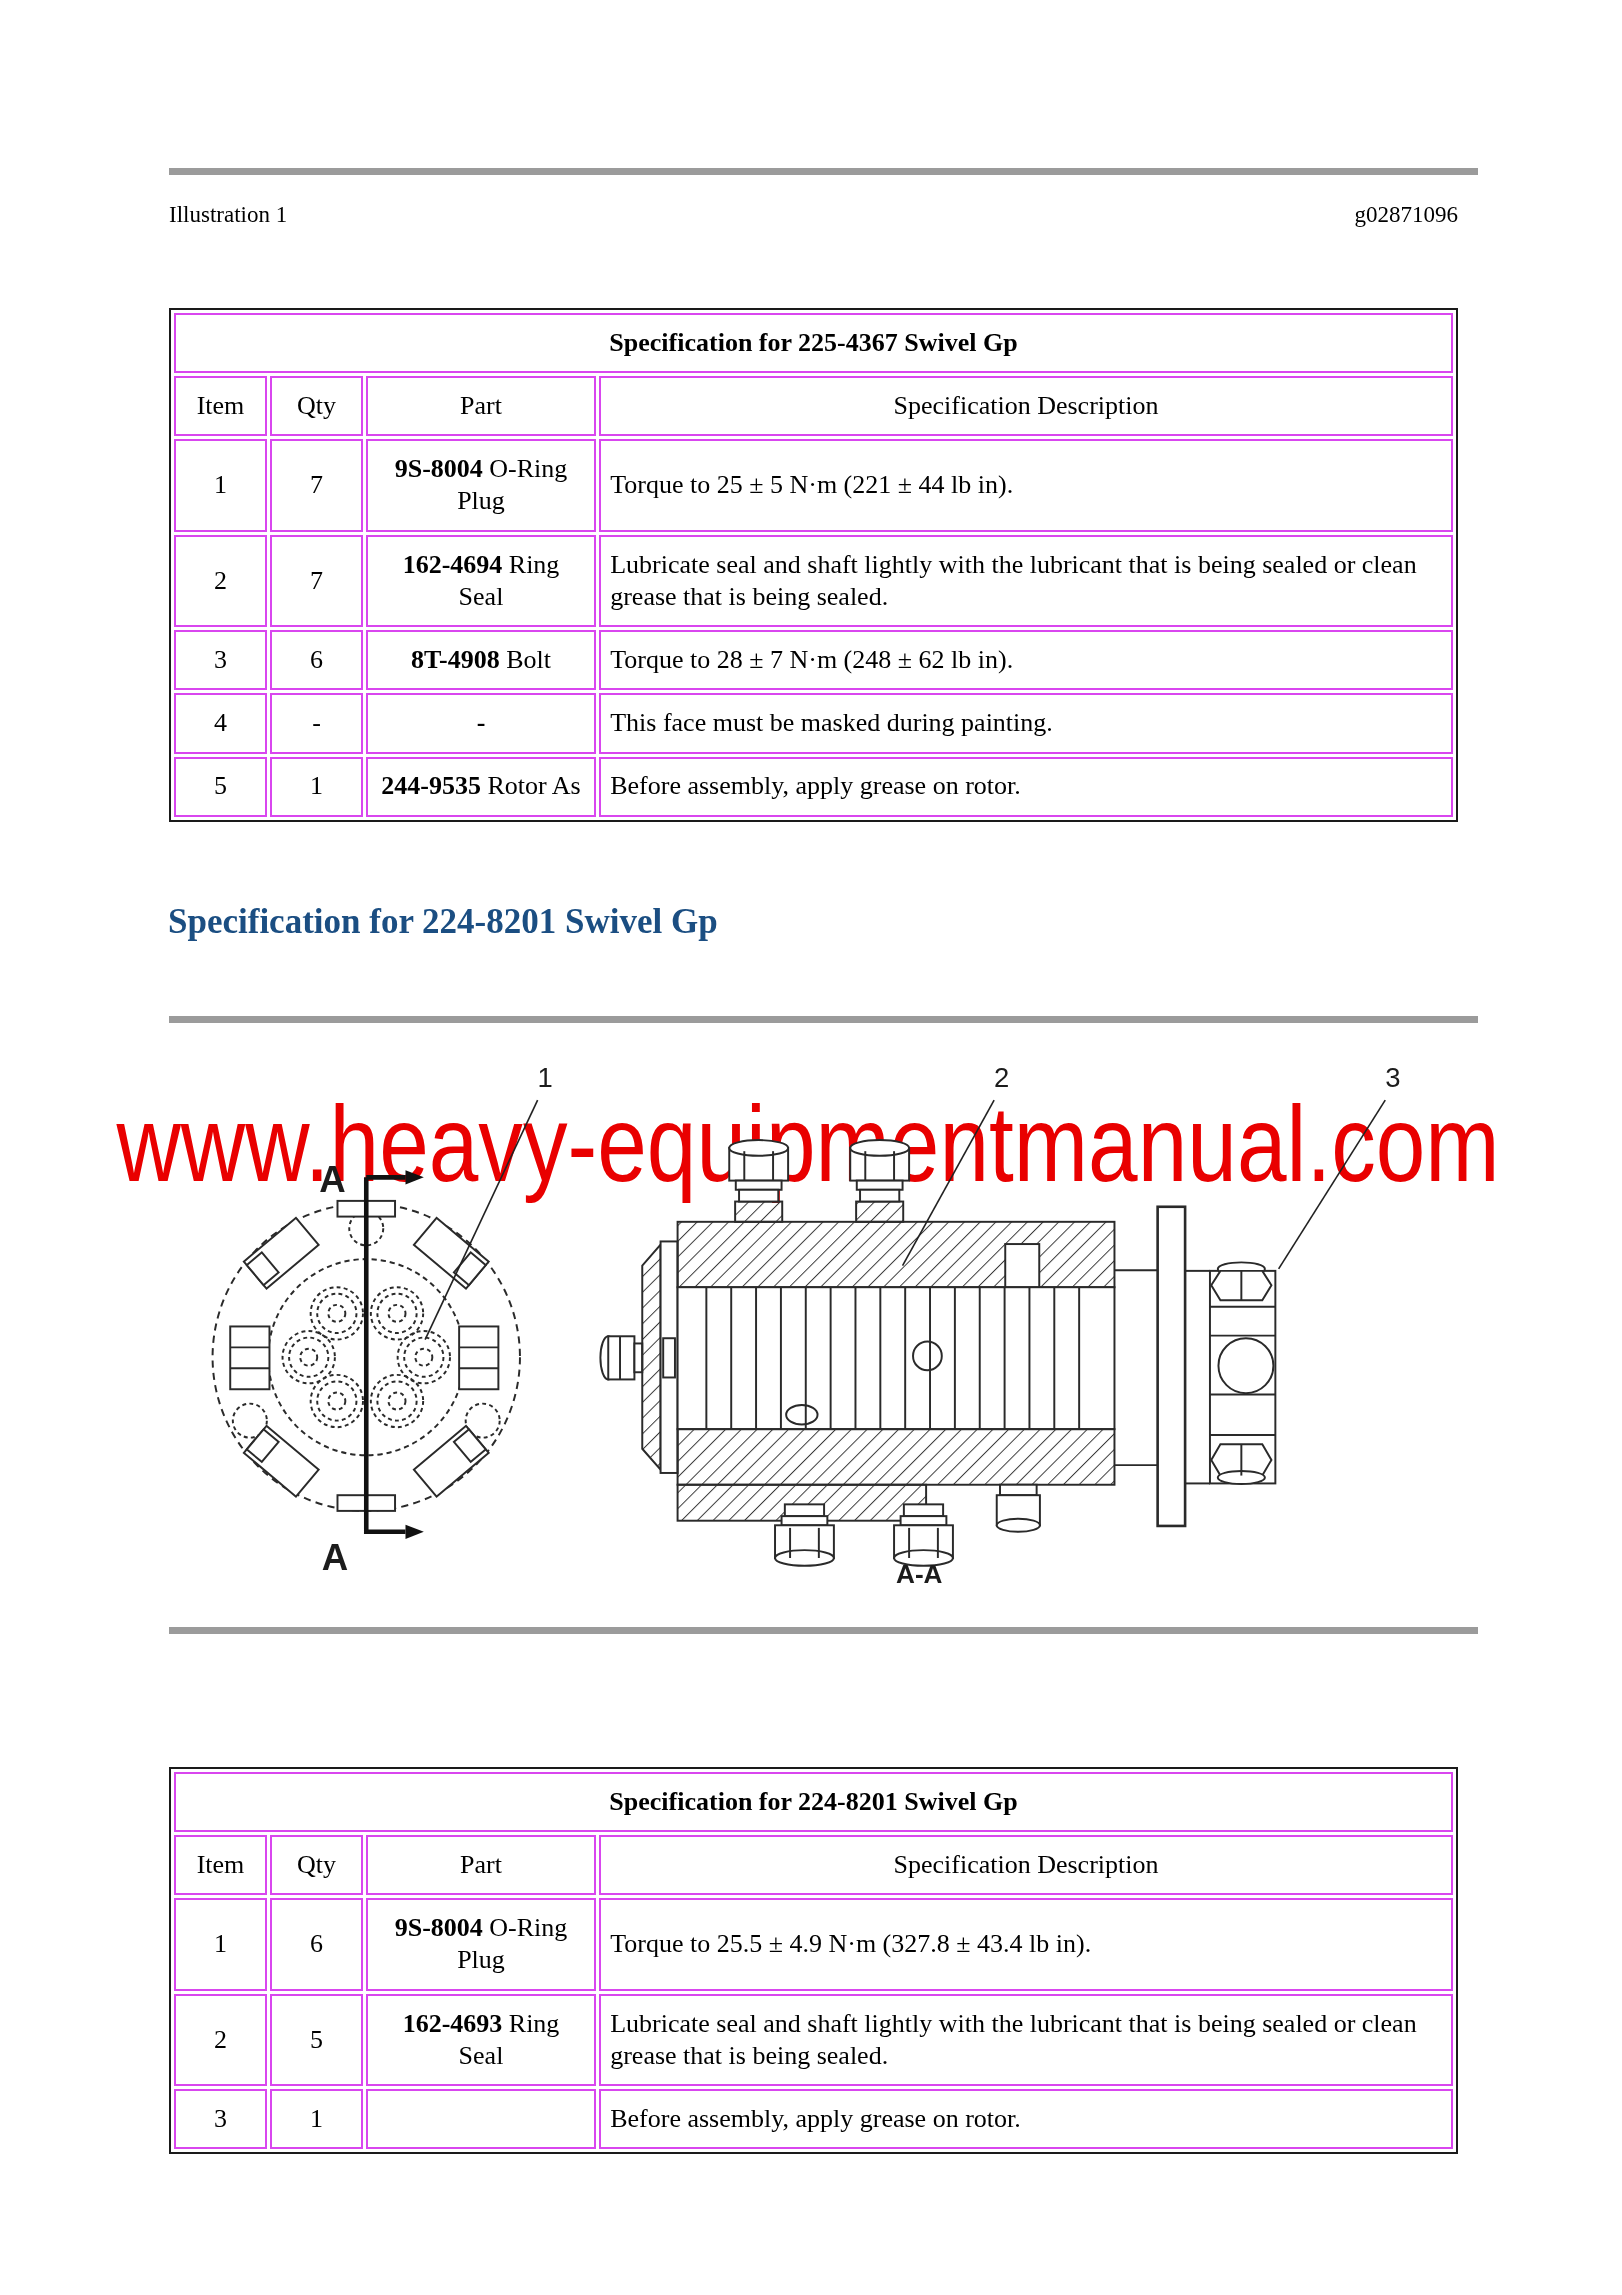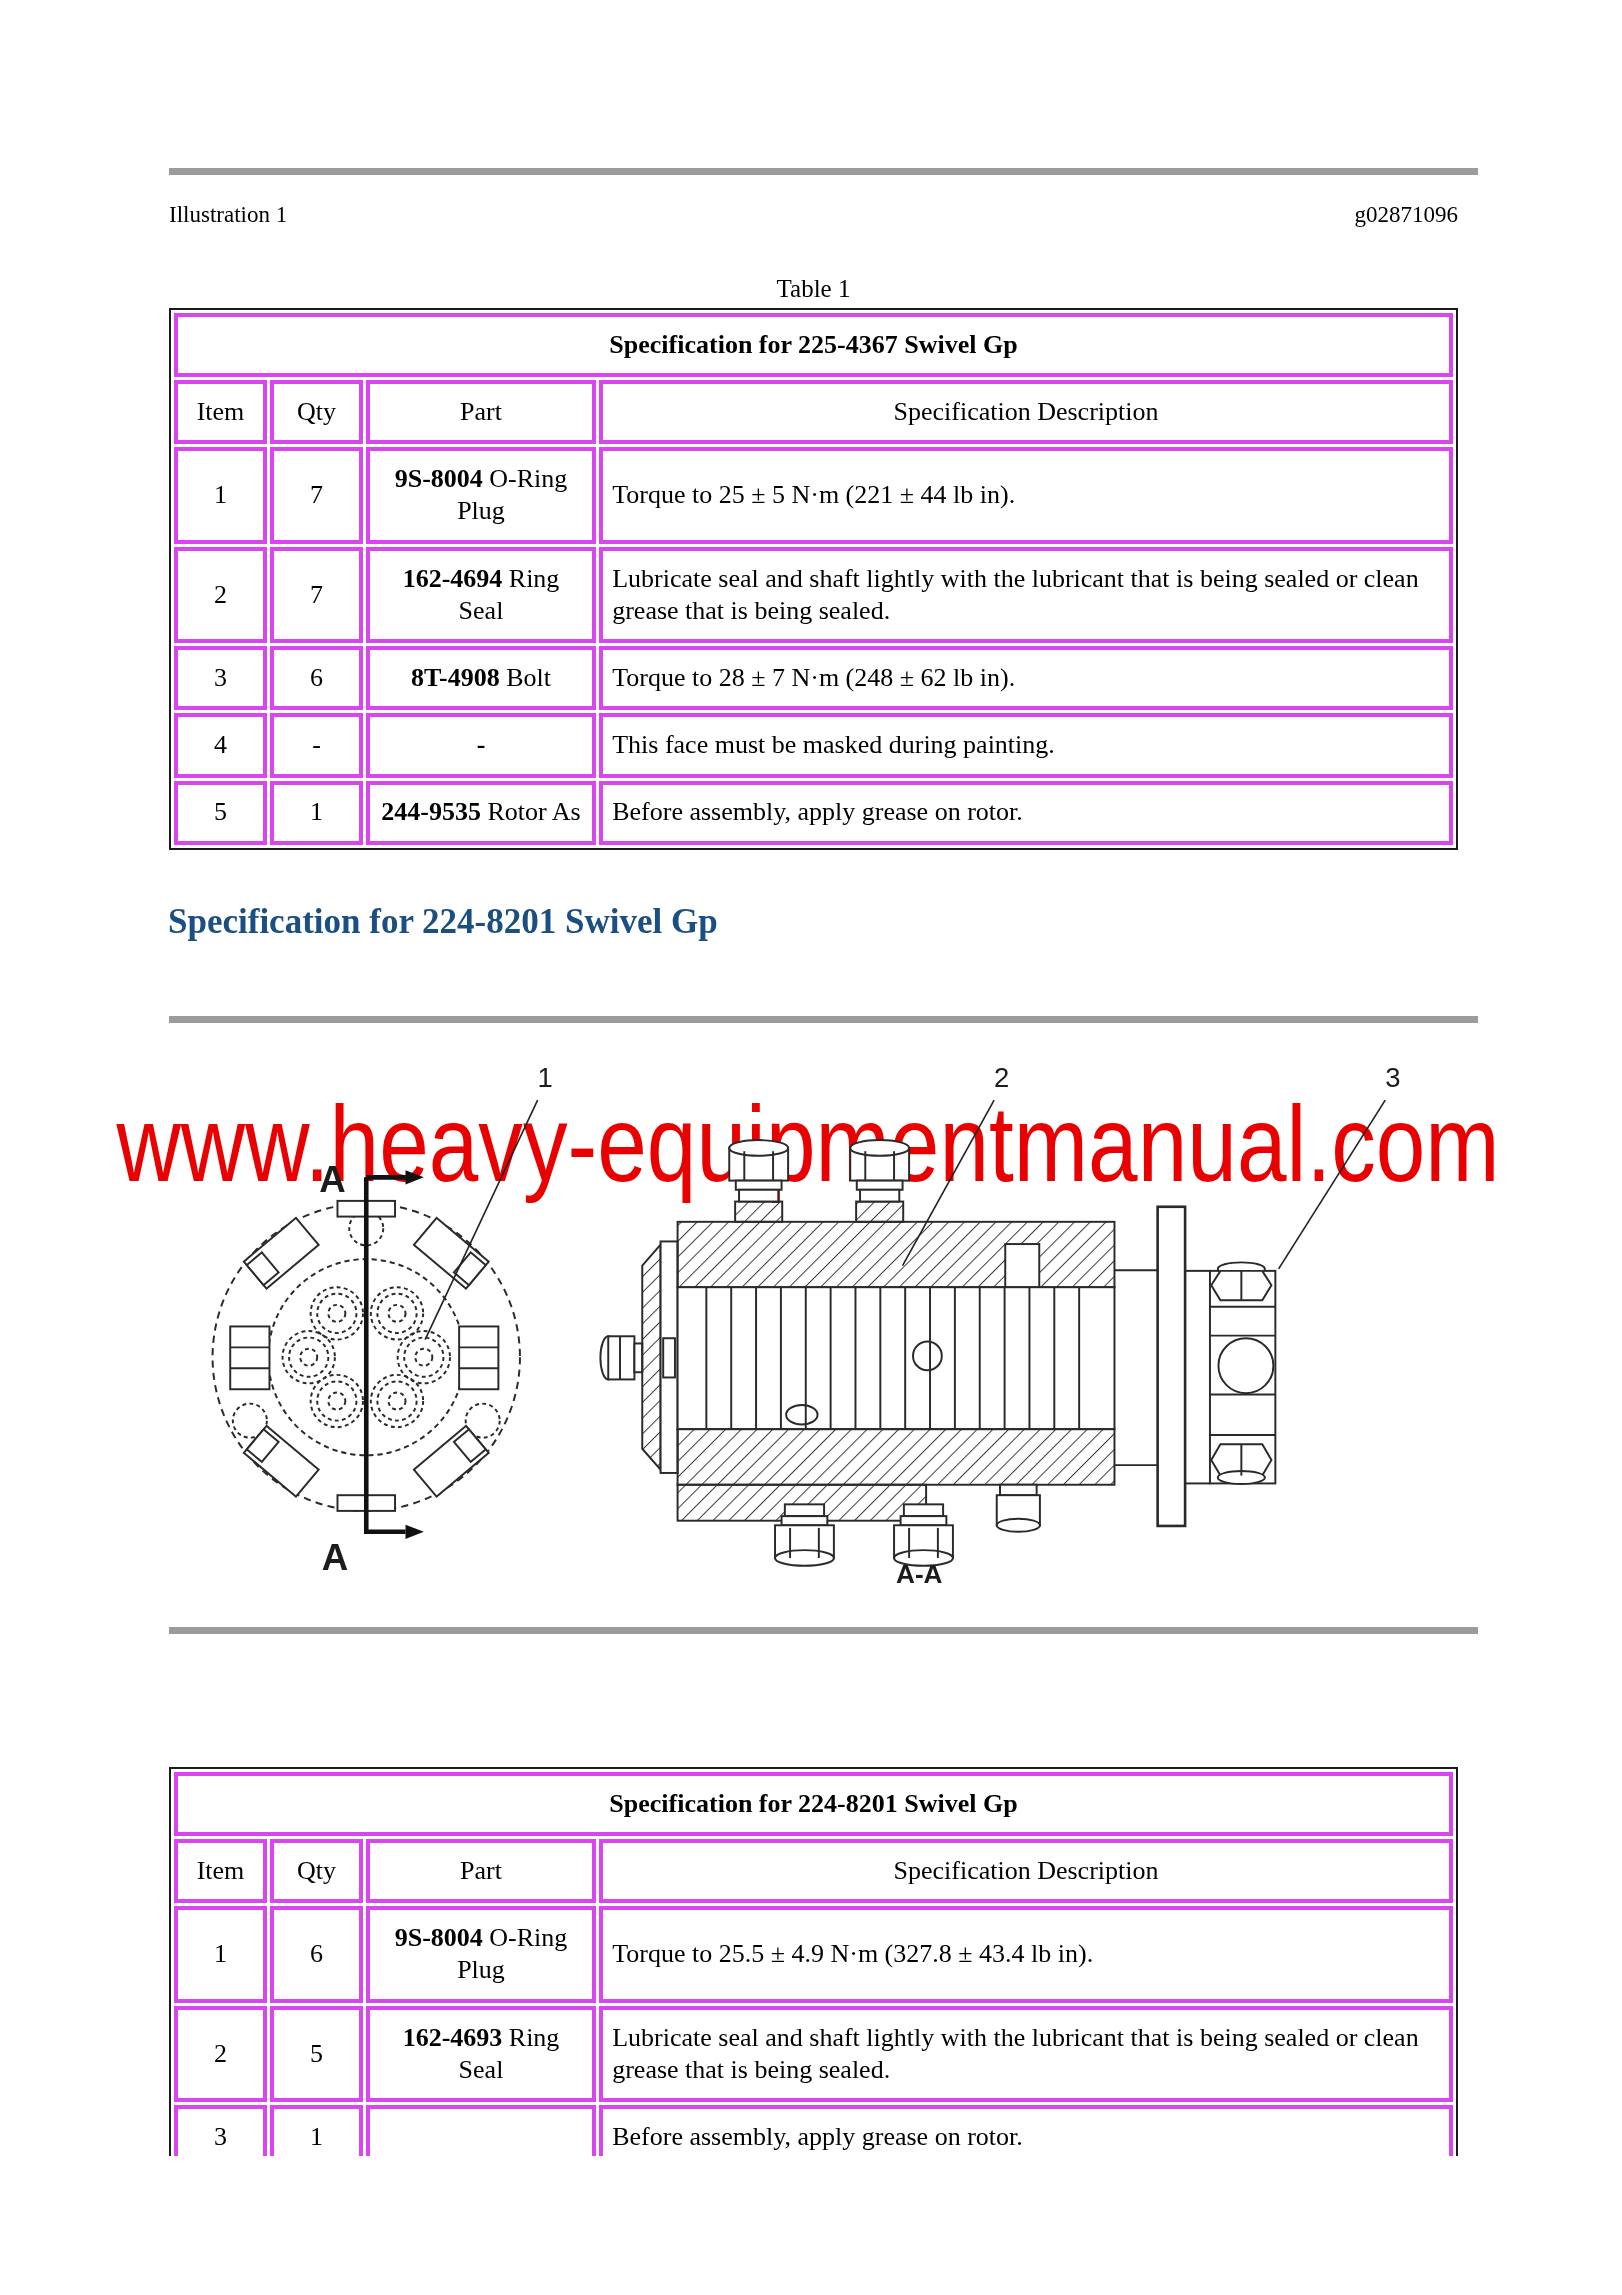--- a/index.html
+++ b/index.html
@@ -45,21 +45,21 @@
   }
   table.spec-table{
     border-collapse:separate;
     border-spacing:3.3px;
     border:2.6px solid #1a1a1a;
     width:1289px;
     table-layout:fixed;
     background:#fff;
   }
   table.spec-table td{
-    border:4px solid #d946ef;
+    border:2px solid #d946ef;
     vertical-align:middle;
     font-size:26px;
     line-height:1.25;
     padding:11.8px 9.2px;
     box-sizing:border-box;
     overflow:hidden;
   }
   td.title-cell{
     text-align:center;
     font-weight:bold;
@@ -122,21 +122,20 @@
 
 <div class="page">
 
   <div class="rule" style="top:168px"></div>
 
   <div class="caption-row" style="top:202px">
     <span>Illustration 1</span>
     <span>g02871096</span>
   </div>
 
-  <div class="tbl-caption" style="top:275px">Table 1</div>
 
   <div style="position:absolute;left:169px;top:308px">
     <table class="spec-table">
       <colgroup>
         <col style="width:93px">
           <col style="width:93px">
           <col style="width:230px">
           <col>
       </colgroup>
       <tbody>

